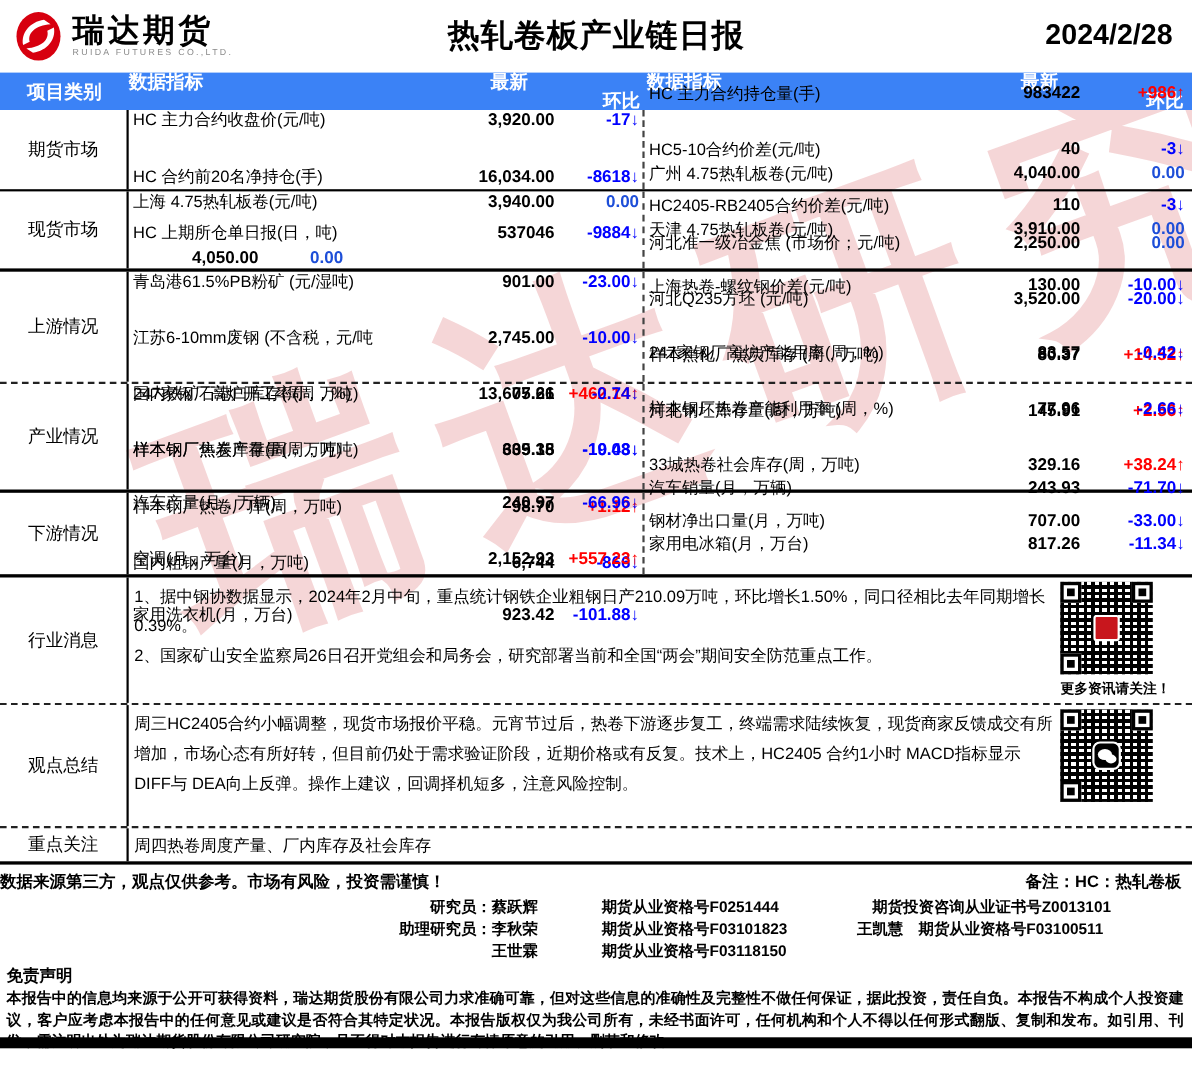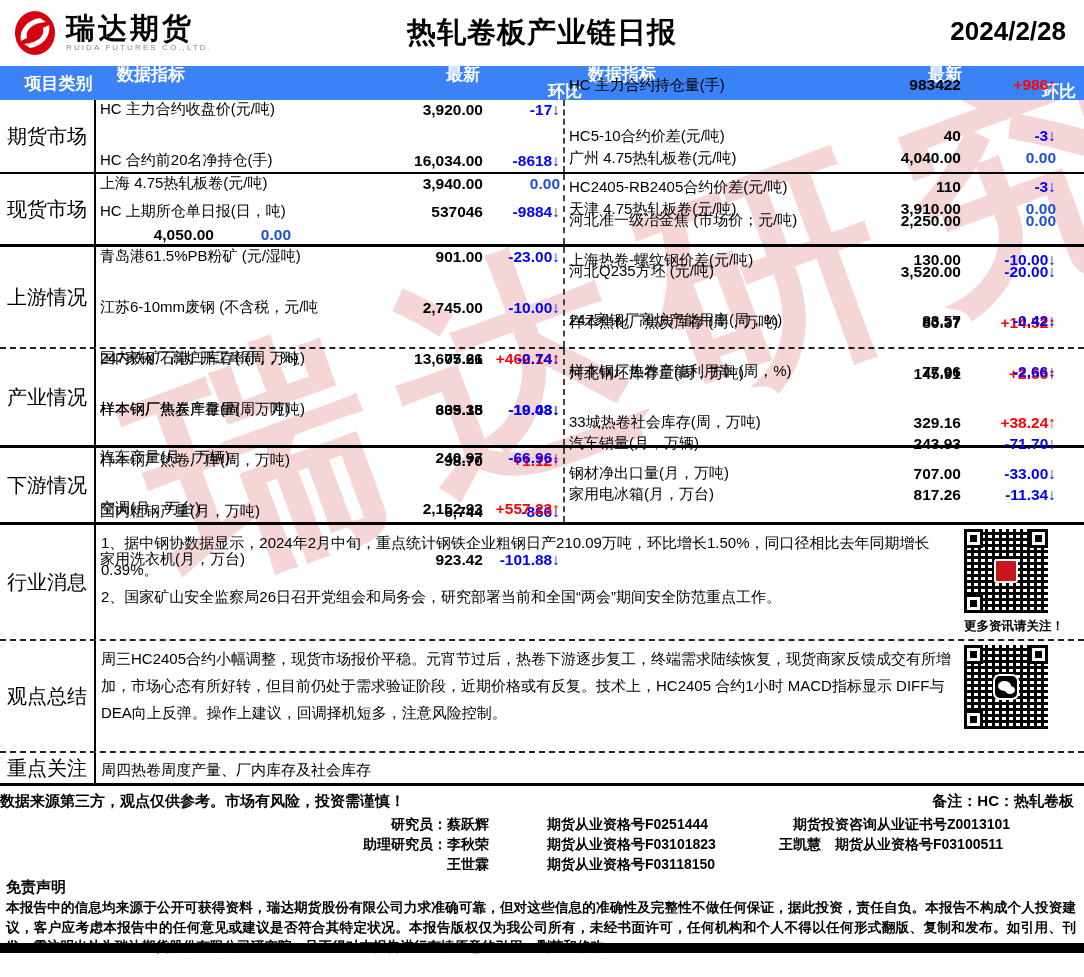--- a/index.html
+++ b/index.html
@@ -33,21 +33,21 @@
   .thead .lat { width:118px; text-align:right; padding-right:26px; }
   .thead .chg { width:82px; text-align:right; padding-right:6px;margin-top:17px; }
   .thead .hr .lat { width:122px; padding-right:18px; }
   .thead .hr .chg { width:104px; padding-right:8px; }
 
   
   .sec { display:flex; }
   .bt2 { border-top:2px solid #000; }
   .bt3 { border-top:3px solid #000; }
   .btd { border-top:2px dashed #222; }
-  .cat { width:96px; border-right:2px solid #000; display:flex; align-items:center; justify-content:center; font-size:20px; }
+  .cat { width:117px; border-right:2px solid #000; display:flex; align-items:center; justify-content:center; font-size:16px; }
   .half { display:flex; flex-direction:column;gap:32px; }
   .half.l { width:469px; border-right:2px dashed #444; }
   .half.r { width:496px;justify-content:center; }
   .row { flex:1; display:flex; align-items:center; }
   .lbl { flex:1; padding-left:4px; font-size:15px; white-space:nowrap; overflow:hidden; }
   .val { width:118px; text-align:right; font-weight:700; font-size:15.5px; }
   .chgc { width:80px; text-align:right; font-weight:700; font-size:15.5px; padding-right:3px; }
   .half.r .val { width:122px; }
   .half.r .chgc { width:100px; padding-right:5px; }
   .up { color:#FF0000; } .down { color:#0000FF; } .flat { color:#1d4ed8; }

